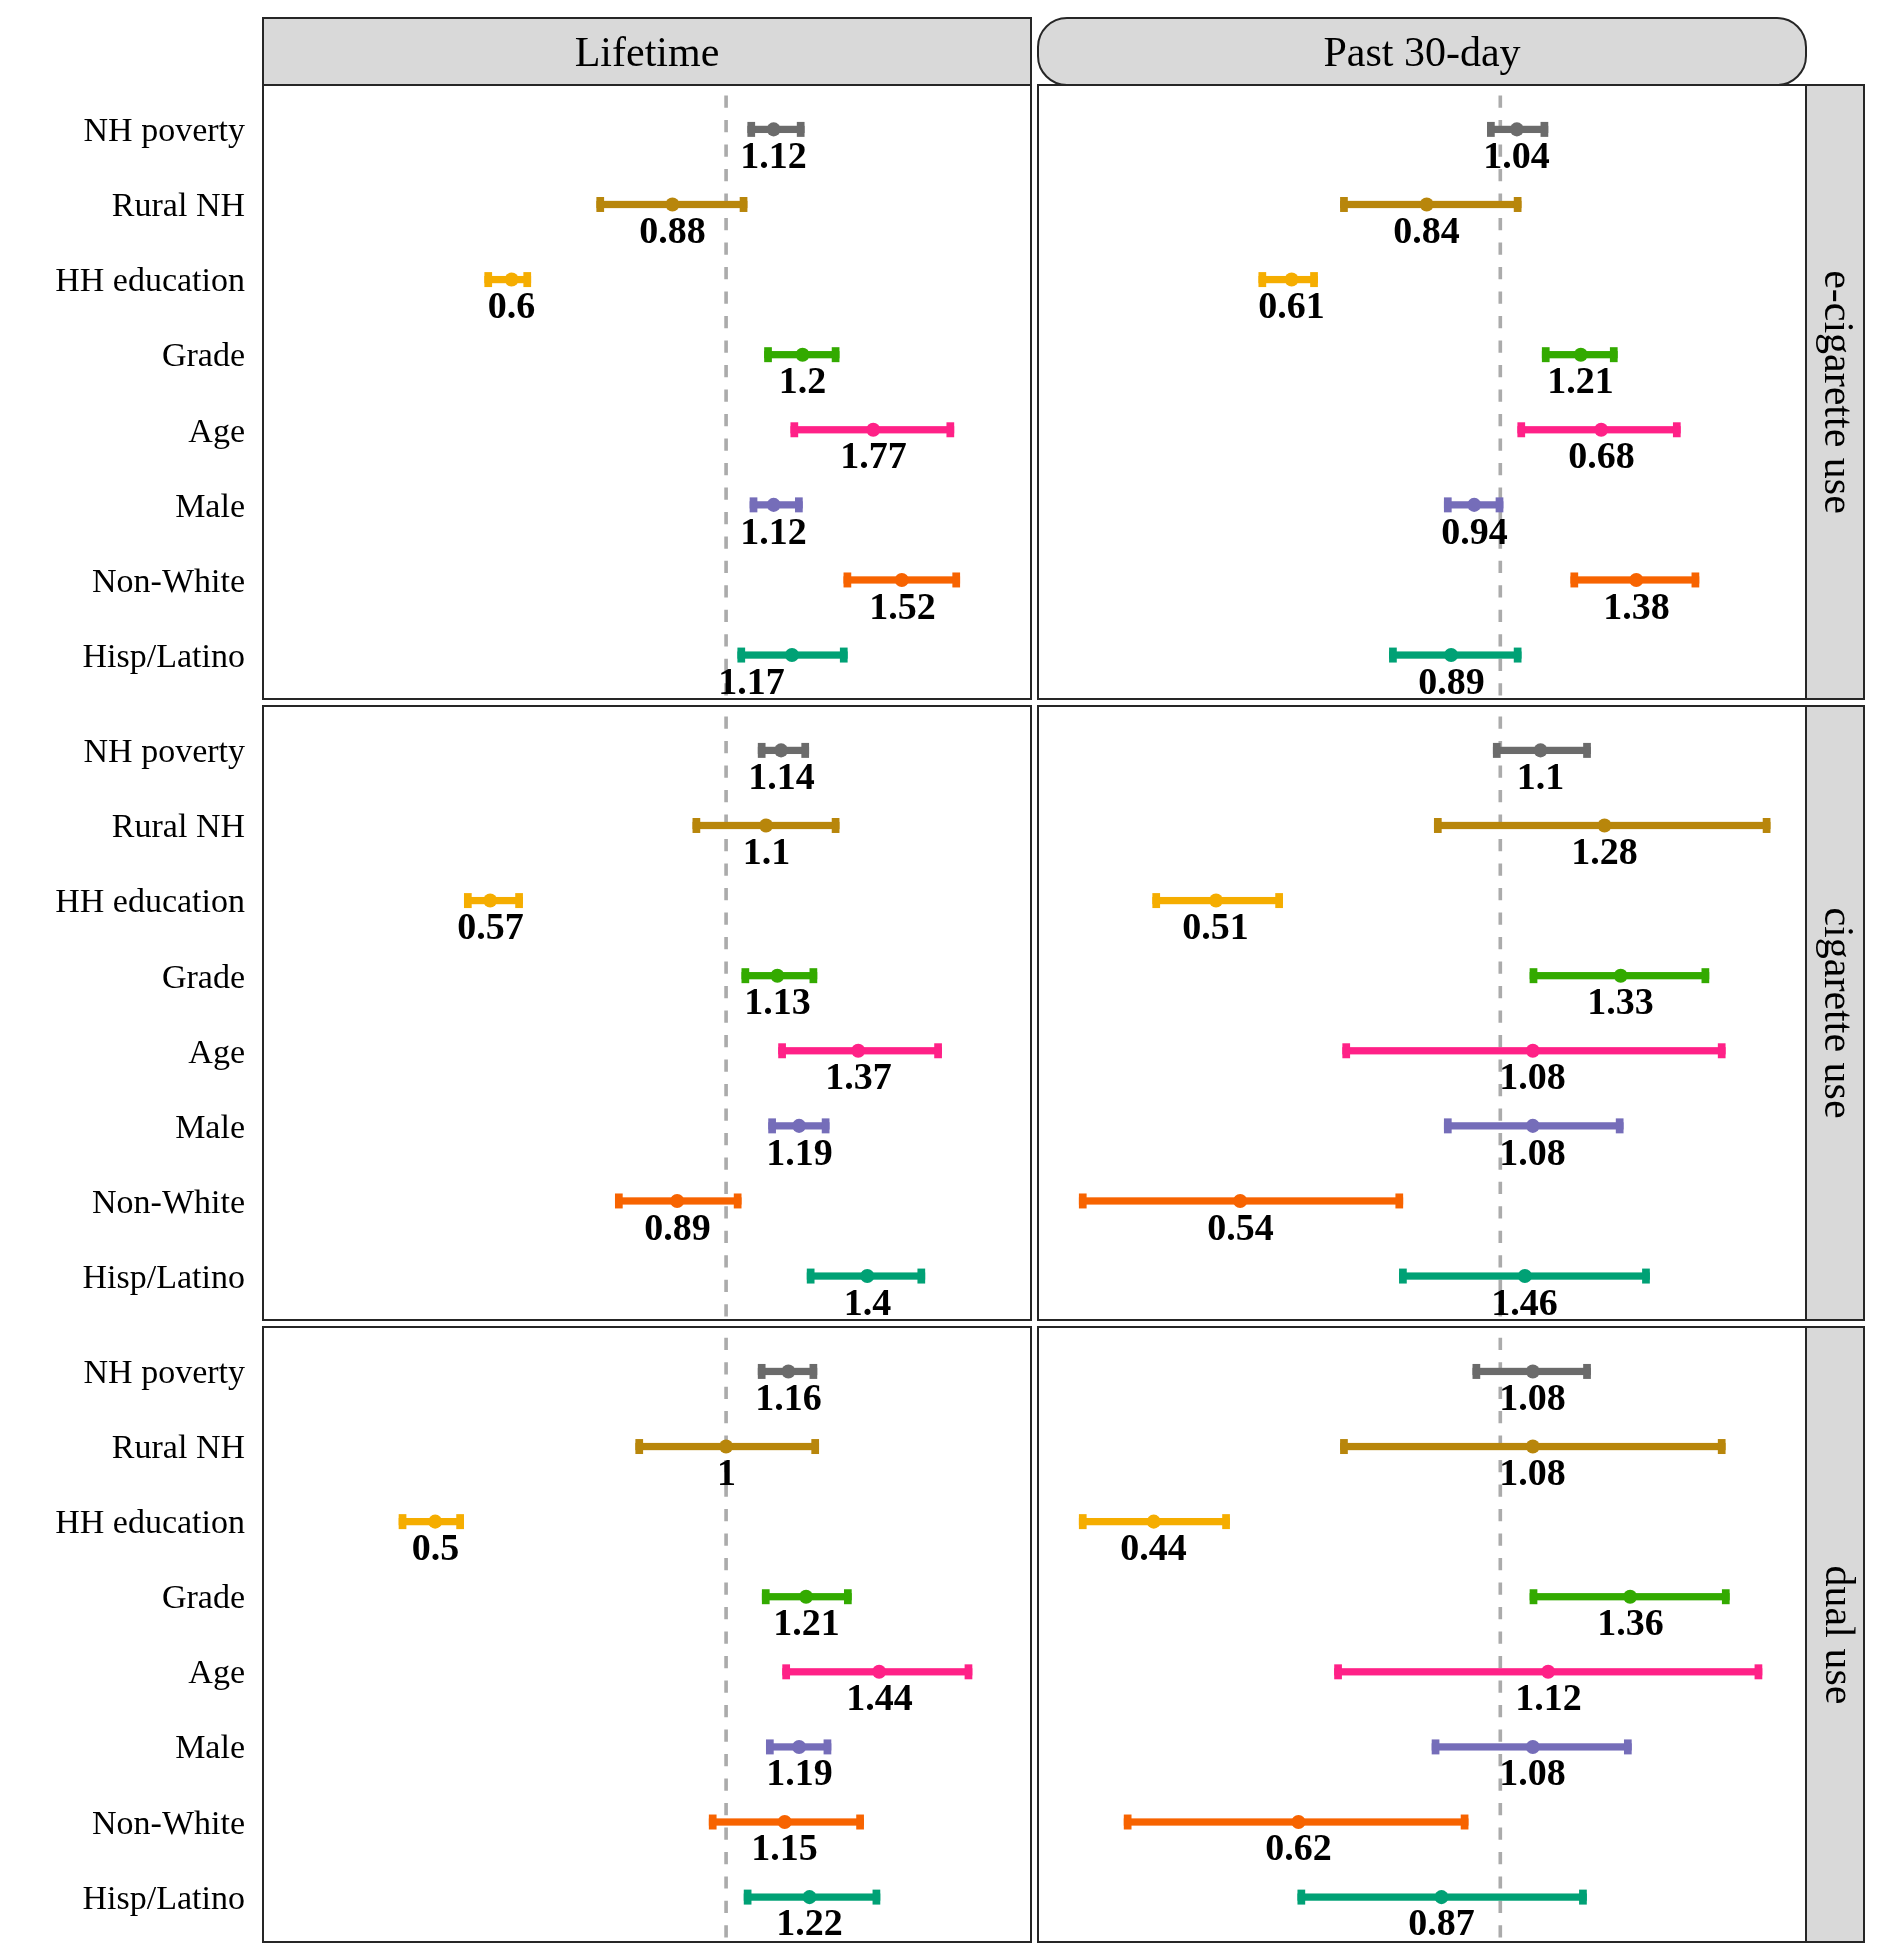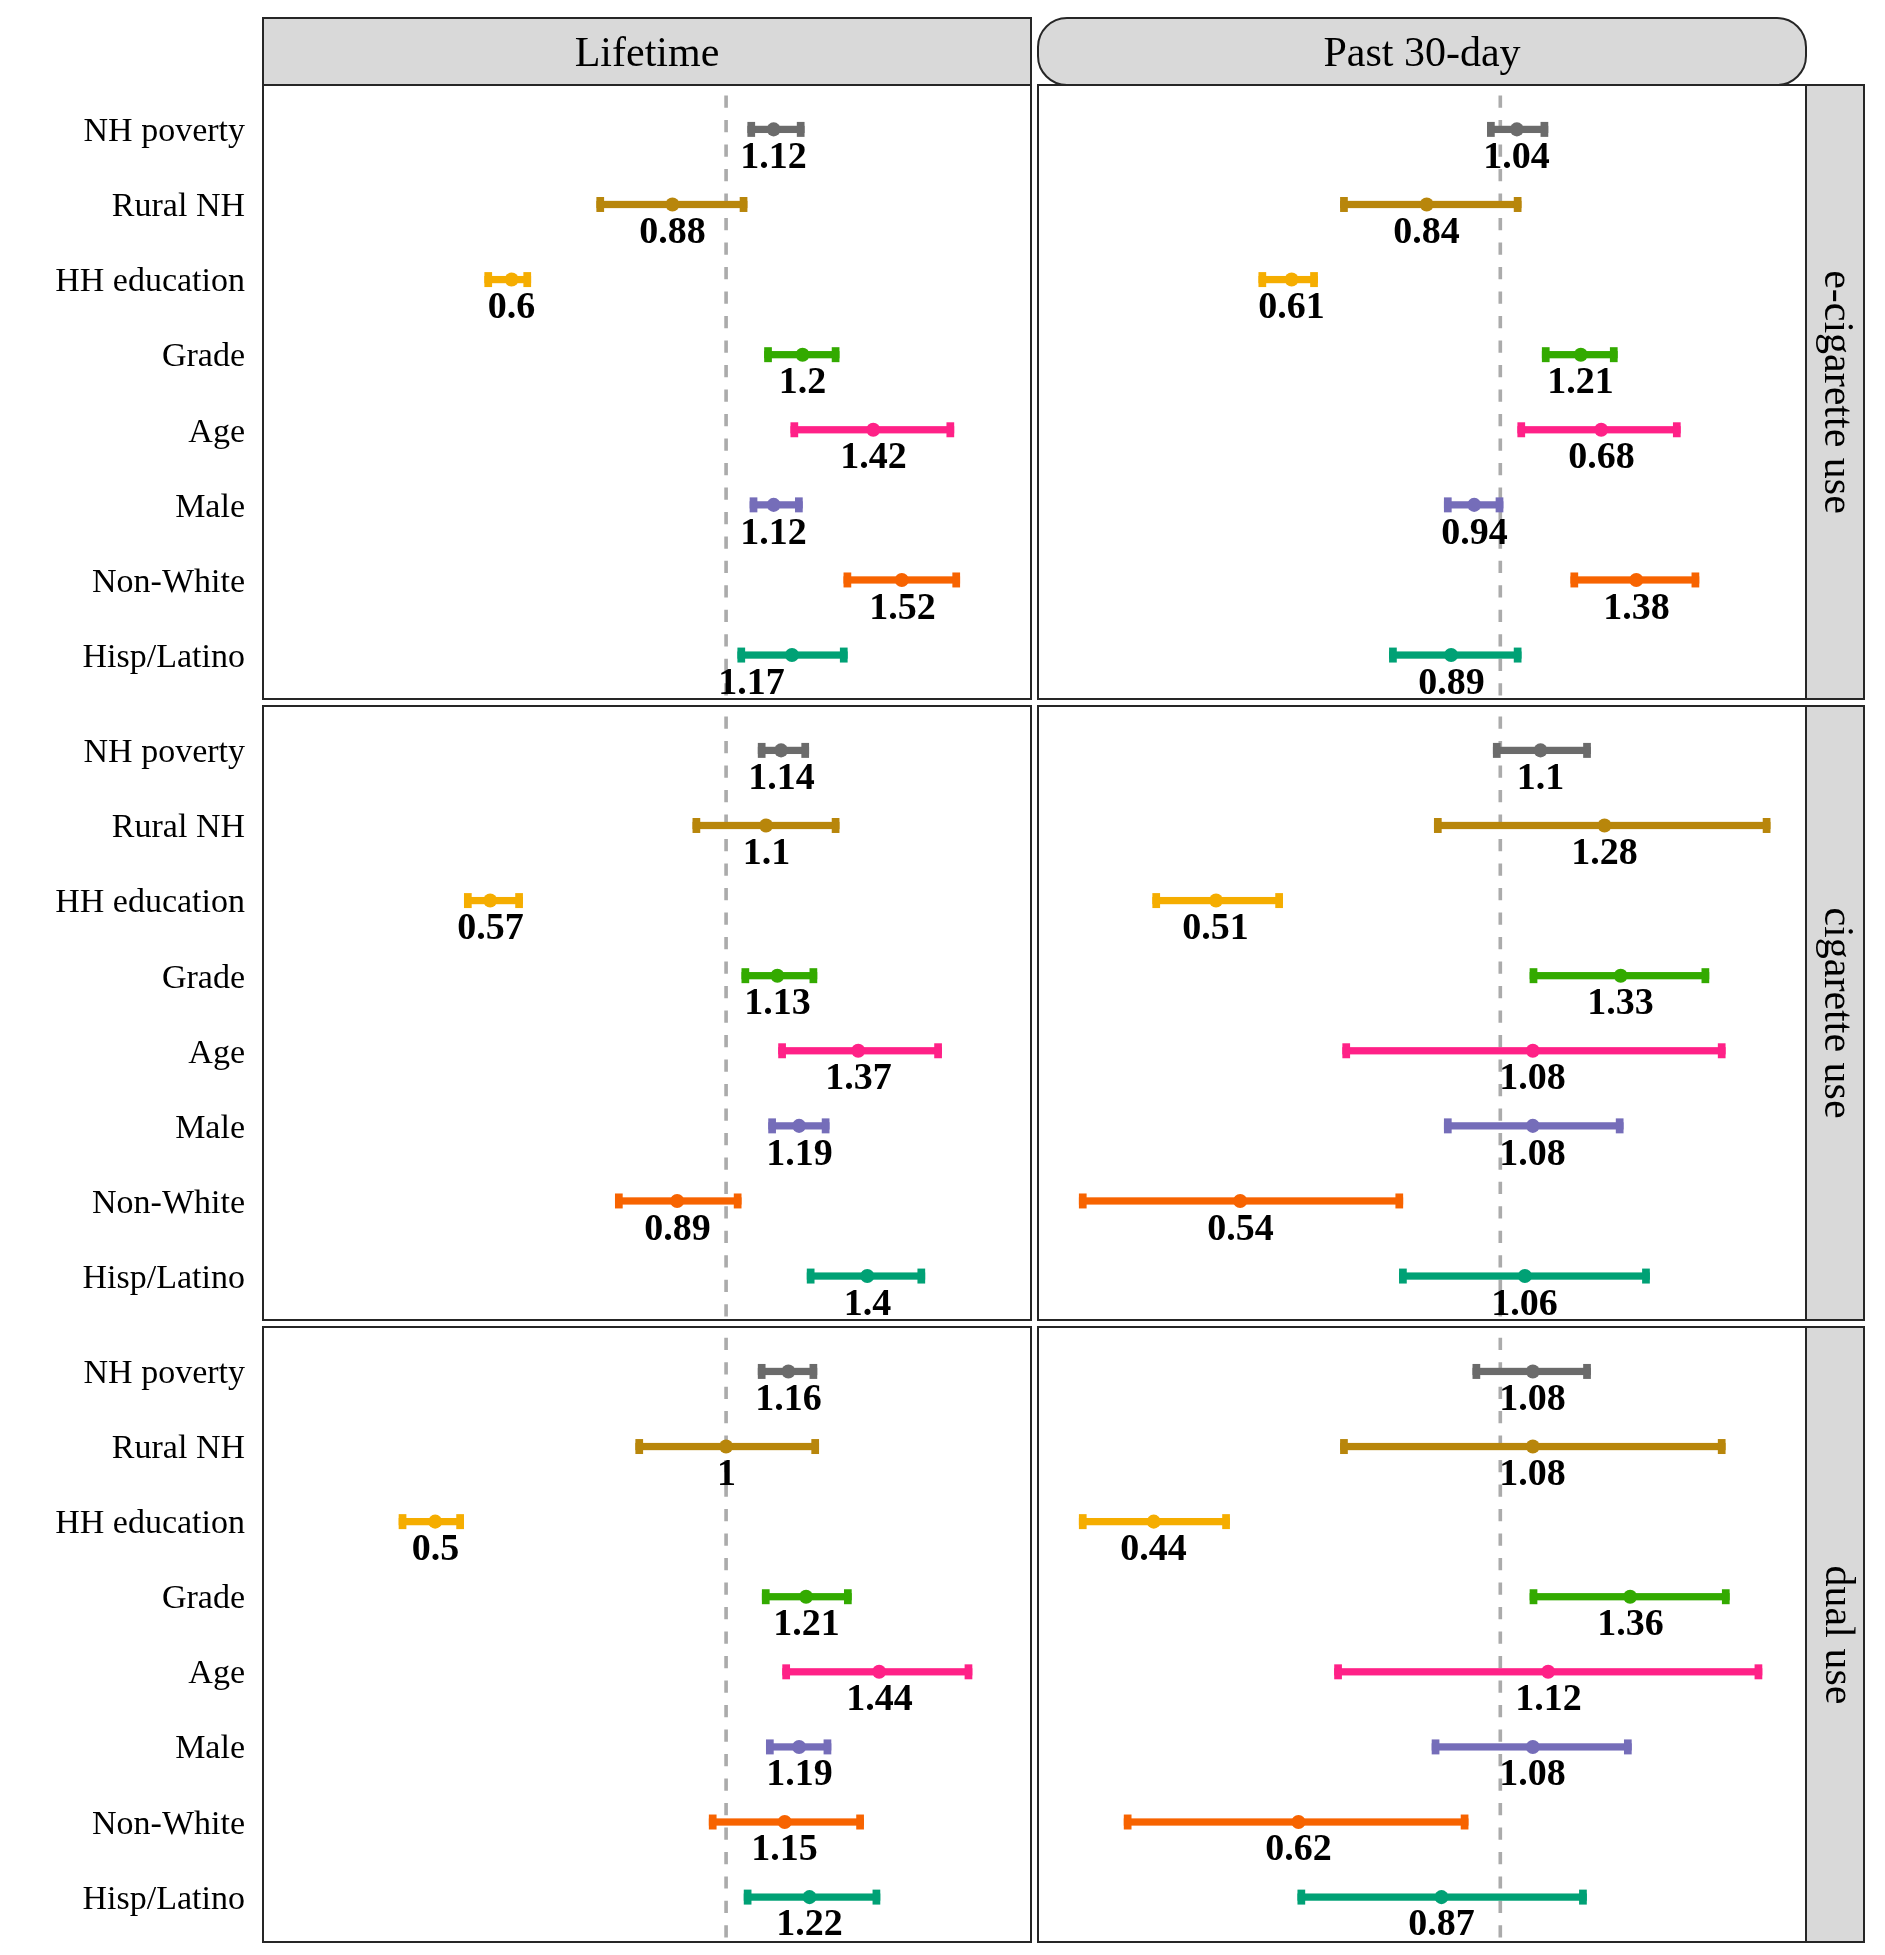--- a/index.html
+++ b/index.html
@@ -126,21 +126,21 @@
           <rect x="1270.0" y="1238.2" width="17" height="33" fill="#00a175"></rect>
           <circle cx="1164.3" cy="1254.7" r="15.5" fill="#00a175"></circle>
         </g>
       </svg>
     </div>
   </div>
   <div class="vlab" style="left:774px;top:136px;width:181px;margin-left:-91px;">1.12</div>
   <div class="vlab" style="left:673px;top:211px;width:181px;margin-left:-91px;">0.88</div>
   <div class="vlab" style="left:512px;top:286px;width:181px;margin-left:-91px;">0.6</div>
   <div class="vlab" style="left:803px;top:361px;width:181px;margin-left:-91px;">1.2</div>
-  <div class="vlab" style="left:874px;top:436px;width:181px;margin-left:-91px;">1.42</div>
+  <div class="vlab" style="left:874px;top:436px;width:181px;margin-left:-91px;">1.77</div>
   <div class="vlab" style="left:774px;top:512px;width:181px;margin-left:-91px;">1.12</div>
   <div class="vlab" style="left:903px;top:587px;width:181px;margin-left:-91px;">1.52</div>
   <div class="vlab" style="left:752px;top:662px;width:181px;margin-left:-91px;">1.17</div>
   <div class="panel" style="left:1037px;top:84px;width:770px;height:616px;">
     <div class="plotarea" style="width:765px;height:611px;">
       <svg width="765" height="611" viewBox="0 0 1687 1347">
         <line x1="1017.3" y1="0" x2="1017.3" y2="1347" stroke="#ababab" stroke-width="8" stroke-dasharray="27 27" stroke-dashoffset="-21"></line>
         <g>
           <rect x="988.0" y="87.5" width="135.0" height="16" fill="#6b6b6b"></rect>
           <rect x="988.0" y="79.0" width="17" height="33" fill="#6b6b6b"></rect>
@@ -318,21 +318,21 @@
       </svg>
     </div>
   </div>
   <div class="vlab" style="left:1541px;top:757px;width:181px;margin-left:-91px;">1.1</div>
   <div class="vlab" style="left:1605px;top:832px;width:181px;margin-left:-91px;">1.28</div>
   <div class="vlab" style="left:1216px;top:907px;width:181px;margin-left:-91px;">0.51</div>
   <div class="vlab" style="left:1621px;top:982px;width:181px;margin-left:-91px;">1.33</div>
   <div class="vlab" style="left:1533px;top:1057px;width:181px;margin-left:-91px;">1.08</div>
   <div class="vlab" style="left:1533px;top:1133px;width:181px;margin-left:-91px;">1.08</div>
   <div class="vlab" style="left:1241px;top:1208px;width:181px;margin-left:-91px;">0.54</div>
-  <div class="vlab" style="left:1525px;top:1283px;width:181px;margin-left:-91px;">1.06</div>
+  <div class="vlab" style="left:1525px;top:1283px;width:181px;margin-left:-91px;">1.46</div>
   <div class="panel" style="left:262px;top:1326px;width:770px;height:617px;">
     <div class="plotarea" style="width:765px;height:612px;">
       <svg width="765" height="612" viewBox="0 0 1687 1349">
         <line x1="1019.0" y1="0" x2="1019.0" y2="1349" stroke="#ababab" stroke-width="8" stroke-dasharray="27 27" stroke-dashoffset="-21"></line>
         <g>
           <rect x="1089.0" y="87.5" width="131.0" height="16" fill="#6b6b6b"></rect>
           <rect x="1089.0" y="79.0" width="17" height="33" fill="#6b6b6b"></rect>
           <rect x="1203.0" y="79.0" width="17" height="33" fill="#6b6b6b"></rect>
           <circle cx="1156.4" cy="95.5" r="15.5" fill="#6b6b6b"></circle>
         </g>

